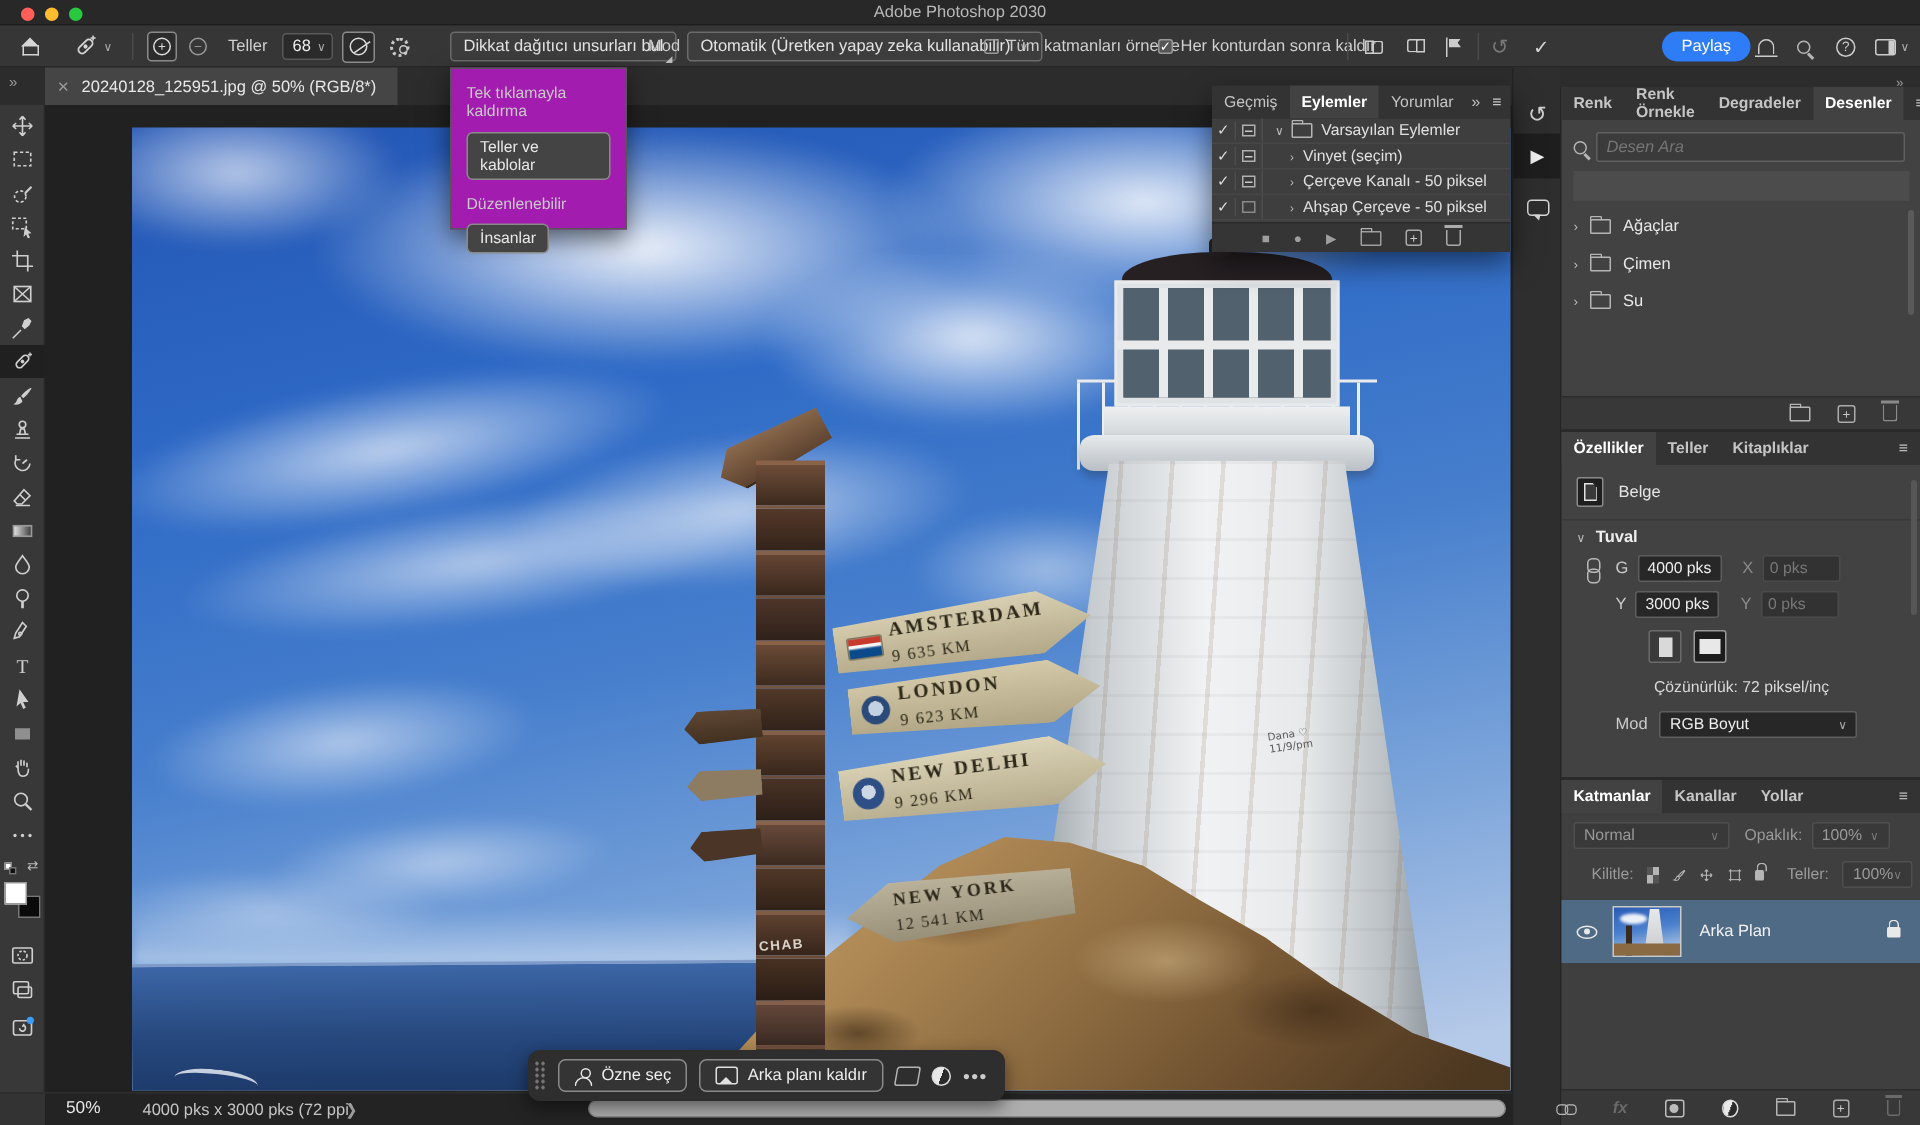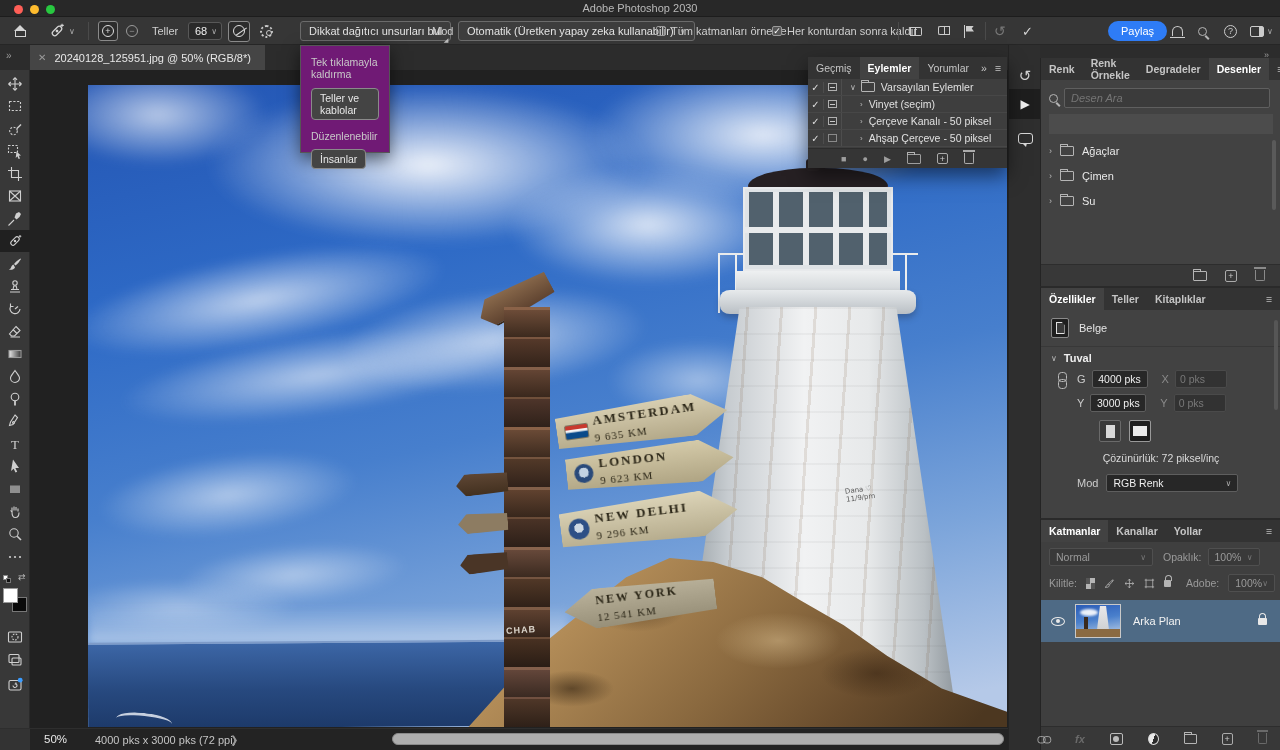--- a/index.html
+++ b/index.html
@@ -54,22 +54,22 @@
             background:radial-gradient(closest-side, rgba(255,255,255,.8), rgba(255,255,255,0)); }
 
   .signpost-sign { position:absolute; display:flex; align-items:center;
                    font-family:"Liberation Serif", serif; color:#2c2718;
                    filter:drop-shadow(1px 2px 2px rgba(0,0,0,.35)); }
   .sign-text { line-height:1.05; }
   .sign-city { letter-spacing:2px; font-size:13px; font-weight:bold; }
   .sign-dist { font-size:11px; letter-spacing:1px; text-align:center; }
 
   
-  #distract-popup { position:absolute; left:300px; top:45px; width:90px; height:108px;
-                    background:#701a75; border:1px solid #565656; box-shadow:0 6px 16px rgba(0,0,0,.55);
+  #distract-popup { position:absolute; left:300px; top:45px; width:118px; height:108px;
+                    background:#a21caf; border:1px solid #565656; box-shadow:0 6px 16px rgba(0,0,0,.55);
                     z-index:30; font-size:10.5px; color:#c9c9c9; }
   .pop-btn { display:inline-block; border:1px solid #8a8a8a; border-radius:4px; padding:3px 8px;
              color:#e8e8e8; background:#444; }
 
   
   #actions { position:absolute; left:808px; top:57px; width:199px; height:111px; z-index:20;
              box-shadow:0 8px 18px rgba(0,0,0,.5); font-size:10.5px; }
   #actions .tabs { height:22px; background:#333; display:flex; align-items:stretch; color:#c5c5c5; }
   #actions .tab { padding:0 8px; display:flex; align-items:center; }
   #actions .tab.on { background:#424242; color:#fff; font-weight:bold; }
@@ -102,21 +102,21 @@
              align-items:center; justify-content:center; font-size:9px; color:#ccc; }
   .trash { width:10px; height:11px; border:1px solid currentColor; border-top:none;
            border-radius:0 0 2px 2px; position:relative; display:inline-block; color:#ababab; }
   .trash::before { content:''; position:absolute; top:-3px; left:-2px; right:-2px;
                    border-top:2px solid currentColor; }
   .fieldbox { background:#272727; border:1px solid #5e5e5e; border-radius:2px; color:#eee;
               font-size:10.5px; padding:2px 4px; text-align:center; }
   .fieldbox.dis { border-color:#4a4a4a; color:#787878; background:#323232; }
   .ddbox { background:#272727; border:1px solid #5e5e5e; border-radius:2px; color:#eee;
            font-size:10.5px; padding:2px 6px; display:flex; align-items:center; }
-  .dim { color:#9a9a9a; }
+  .dim { color:#9a9a9a;margin-left:12px; }
   .eye { width:14px; height:9px; border:1.2px solid #e8e8e8; border-radius:50%; position:relative;
          display:inline-block; }
   .eye::after { content:''; position:absolute; left:4px; top:1.5px; width:4px; height:4px;
                 border-radius:50%; background:#e8e8e8; }
   .lock { width:9px; height:7px; background:currentColor; border-radius:1px; position:relative;
           display:inline-block; }
   .lock::before { content:''; position:absolute; left:1px; top:-5px; width:5px; height:5px;
                   border:1.4px solid currentColor; border-bottom:none; border-radius:4px 4px 0 0; }
 
   
@@ -554,20 +554,34 @@
         </div>
         <div class="signpost-sign" style="left:476px;top:498px;width:152px;height:40px;transform:rotate(-7deg);clip-path:polygon(20% 0,100% 12%,100% 88%,20% 100%,0 50%);background:linear-gradient(#bab29b,#978f78);padding-left:32px;z-index:2">
           <span class="sign-text"><span class="sign-city" style="font-size:12px">NEW YORK</span><br><span class="sign-dist">12 541 KM</span></span>
         </div>
       </div>
 
       <div class="abs" style="left:28px;top:628px;width:56px;height:16px;border-top:3px solid rgba(240,244,250,.8);border-radius:50%;transform:rotate(6deg)"></div>
     </div>
   </div>
 
+  <div id="ctxbar">
+    <span class="dots"></span>
+    <span class="ctx-btn">
+      <span class="person"></span>
+      <span>Özne seç</span>
+    </span>
+    <span class="ctx-btn">
+      <span class="picic"></span>
+      <span>Arka planı kaldır</span>
+    </span>
+    <span style="width:16px;height:13px;border:1.2px solid #b5b5b5;transform:skewX(-10deg);border-radius:2px"></span>
+    <span class="halfc"></span>
+    <span style="color:#ccc;font-size:13px;letter-spacing:1px">•••</span>
+  </div>
 
   <div id="distract-popup">
     <div style="padding:10px 10px 0 10px">Tek tıklamayla kaldırma</div>
     <div style="padding:8px 10px 0 10px"><span class="pop-btn">Teller ve kablolar</span></div>
     <div style="padding:10px 10px 0 10px">Düzenlenebilir</div>
     <div style="padding:7px 10px 0 10px"><span class="pop-btn">İnsanlar</span></div>
   </div>
 
   <div id="actions">
     <div class="tabs">
@@ -714,21 +728,21 @@
           <i style="width:9px;height:13px;background:#d9d9d9;display:block"></i>
         </span>
       <span style="width:22px;height:22px;border:1px solid #999;border-radius:2px;background:#1c1c1c;display:inline-flex;align-items:center;justify-content:center">
           <i style="width:14px;height:10px;background:#e8e8e8;display:block"></i>
         </span>
     </div>
     <div style="position:absolute;left:0;top:164px;width:240px;text-align:center;color:#dadada;font-size:10.5px">Çözünürlük: 72 piksel/inç</div>
     <div style="position:absolute;left:36px;top:186px;display:flex;align-items:center;gap:8px">
       <span style="color:#ccc">Mod</span>
       <span class="ddbox" style="width:132px;justify-content:space-between">
-        <span>RGB Renk</span>
+        <span>RGB Boyut</span>
           <span class="chev">∨</span>
       </span>
     </div>
     <div style="position:absolute;right:2px;top:32px;width:4px;height:90px;background:#565656;border-radius:2px"></div>
   </div>
 
   <div class="rightpanel" style="top:518px;height:232px;border-top:2px solid #2a2a2a;background:#3f3f3f">
     <div class="ptabs">
       <span class="ptab on">Katmanlar</span>
       <span class="ptab">Kanallar</span>
@@ -754,21 +768,21 @@
           <path d="M6.5 8.5c-1.5.5-2 1.5-2.5 3-.4 1-1 1.6-2.3 2 2.4.8 5.3 0 6.3-2z"></path>
         </svg>
       <svg width="13" height="13" viewBox="0 0 16 16" style="stroke:#b5b5b5;fill:none;stroke-width:1.2">
           <path d="M8 1.5V14.5M1.5 8H14.5M8 1.5l-2 2.3m2-2.3l2 2.3M8 14.5l-2-2.3m2 2.3l2-2.3M1.5 8l2.3-2m-2.3 2l2.3 2M14.5 8l-2.3-2m2.3 2l-2.3 2"></path>
         </svg>
       <svg width="13" height="13" viewBox="0 0 16 16" style="stroke:#b5b5b5;fill:none;stroke-width:1.2">
           <rect x="3" y="3" width="10" height="10"></rect>
           <path d="M3 1v2M13 1v2M3 13v2M13 13v2M1 3h2M1 13h2M13 3h2M13 13h2"></path>
         </svg>
       <span class="lock" style="color:#b5b5b5"></span>
-      <span class="dim" style="font-size:10.5px;margin-left:6px">Adobe:</span>
+      <span class="dim" style="font-size:10.5px;margin-left:6px">Teller:</span>
       <span class="ddbox" style="width:50px;justify-content:space-between;background:#393939;border-color:#4f4f4f;color:#9a9a9a">
         <span>100%</span>
           <span class="chev" style="color:#777">∨</span>
       </span>
     </div>
     <div style="position:absolute;left:0;top:80px;width:240px;height:42px;background:#4e6a85;display:flex;align-items:center">
       <span style="width:34px;display:flex;justify-content:center">
           <span class="eye"></span>
         </span>
       <span style="width:46px;height:34px;border:1px solid #c9c9c9;position:relative;overflow:hidden;background:linear-gradient(170deg,#2a5cb8 0%,#4a80cc 45%,#8fb0dc 75%,#c3d4ea 100%);flex:none">

